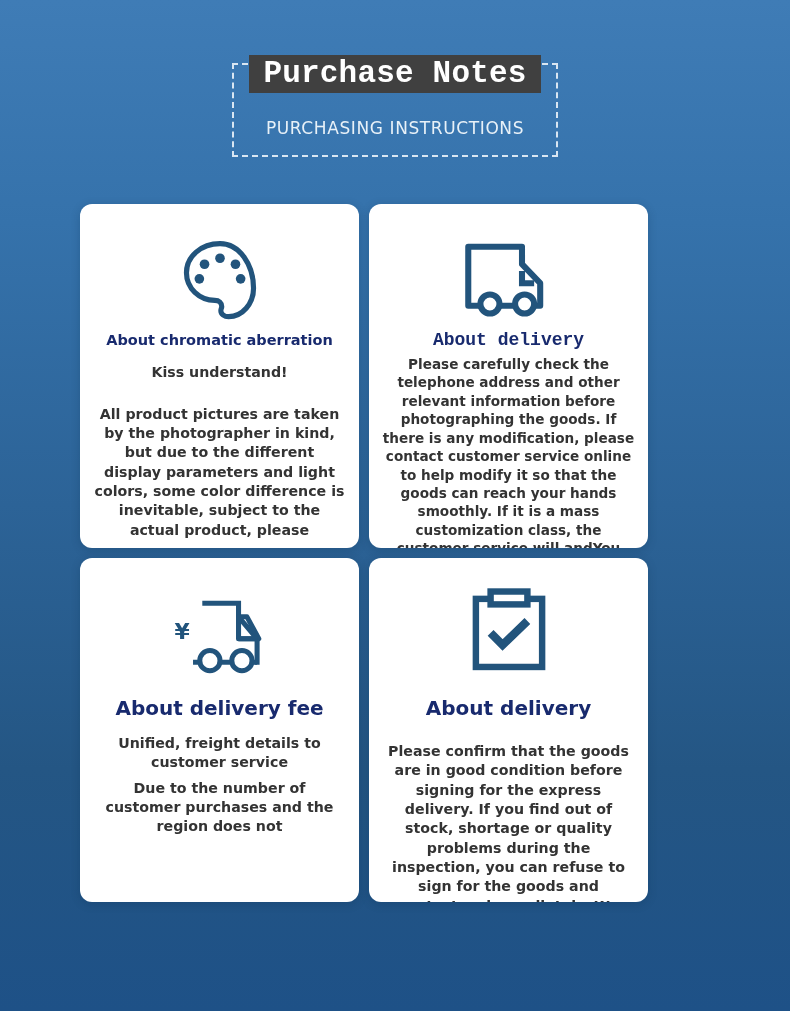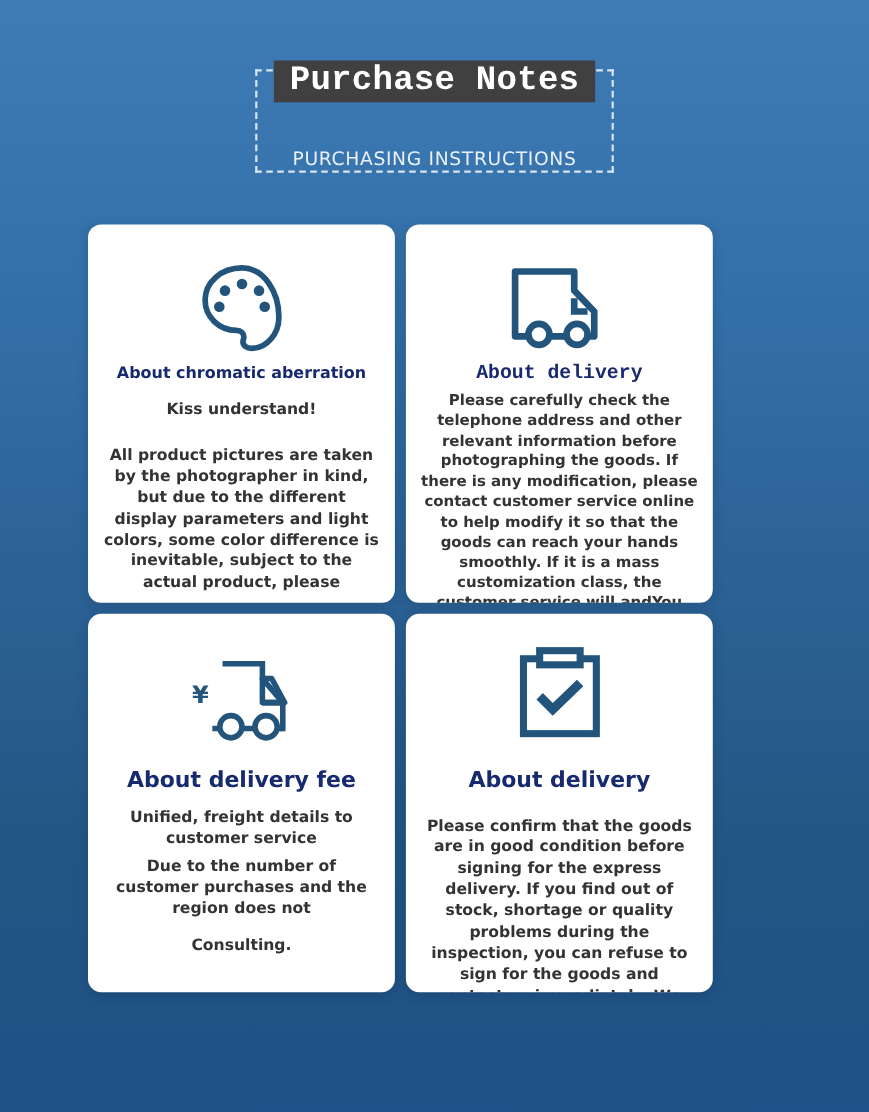--- a/index.html
+++ b/index.html
@@ -32,21 +32,21 @@
     border: 2px dashed #d9e6f2;
     display: flex;
     align-items: flex-end;
     justify-content: center;
   }
   .header-sub {
     font-size: 17px;
     letter-spacing: 0.6px;
     color: #e8f1f8;
     font-weight: 400;
-    margin-bottom: 0;
+    margin-bottom: 17px;
     white-space: nowrap;
   }
   .header-title {
     position: absolute;
     left: 0;
     right: 0;
     top: -10px;
     text-align: center;
     pointer-events: none;
   }
@@ -180,21 +180,20 @@
           <path d="M38 88h8" stroke="#22547c" stroke-width="6" stroke-linecap="butt"></path>
           <path d="M70 88h14" stroke="#22547c" stroke-width="6" stroke-linecap="butt"></path>
           <path d="M104 88h10" stroke="#22547c" stroke-width="6" stroke-linecap="butt"></path>
           <circle cx="58" cy="86" r="12" stroke="#22547c" stroke-width="6" fill="#ffffff"></circle>
           <circle cx="96" cy="86" r="12" stroke="#22547c" stroke-width="6" fill="#ffffff"></circle>
         </svg>
       </div>
       <div class="card-title lg">About delivery fee</div>
       <div class="card-body s14 gap-md p-narrow">Unified, freight details to customer service</div>
       <div class="card-body s14 gap-sm p-narrow">Due to the number of customer purchases and the region does not</div>
-      <div class="card-body s14 gap-md">Consulting.</div>
     </div>
 
     <div class="card">
       <div class="card-icon">
         <svg width="92" height="92" viewBox="0 0 100 100" fill="none" aria-hidden="true">
           <rect x="14" y="14" width="72" height="74" stroke="#22547c" stroke-width="7" fill="none"></rect>
           <rect x="30" y="6" width="40" height="14" stroke="#22547c" stroke-width="7" fill="#ffffff"></rect>
           <path d="M30 51l13 13 27-26" stroke="#22547c" stroke-width="9" stroke-linecap="butt" stroke-linejoin="miter" fill="none"></path>
         </svg>
       </div>

